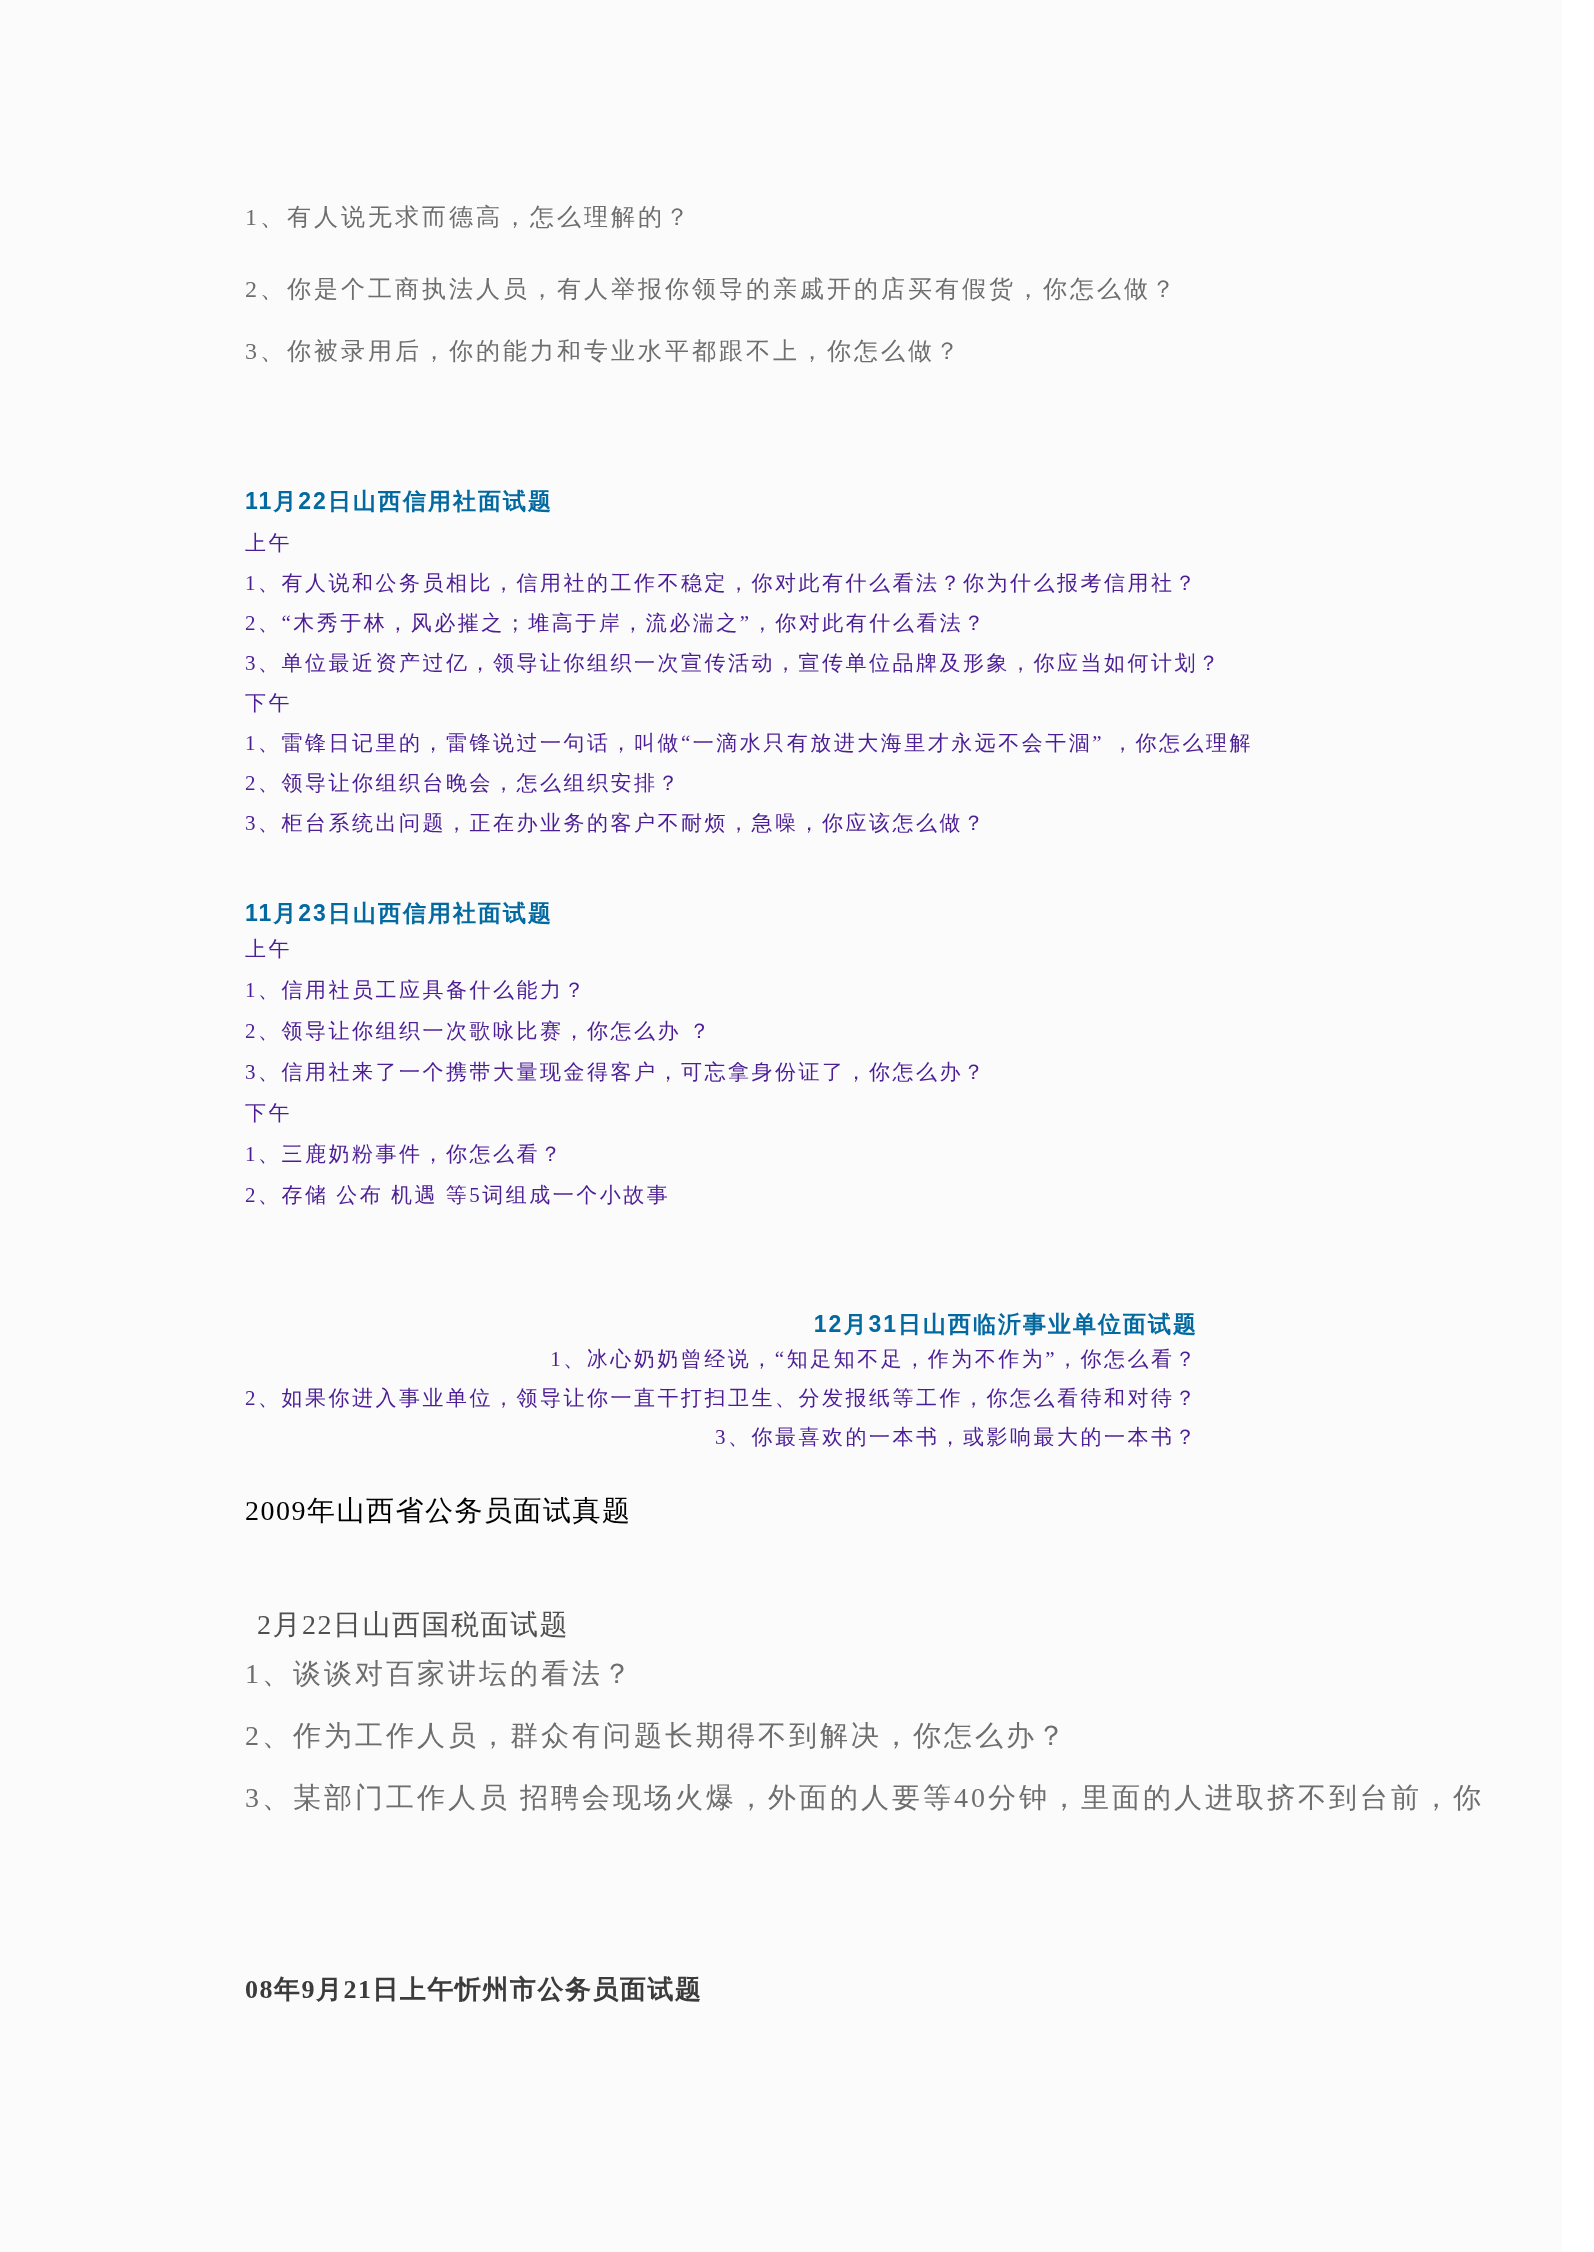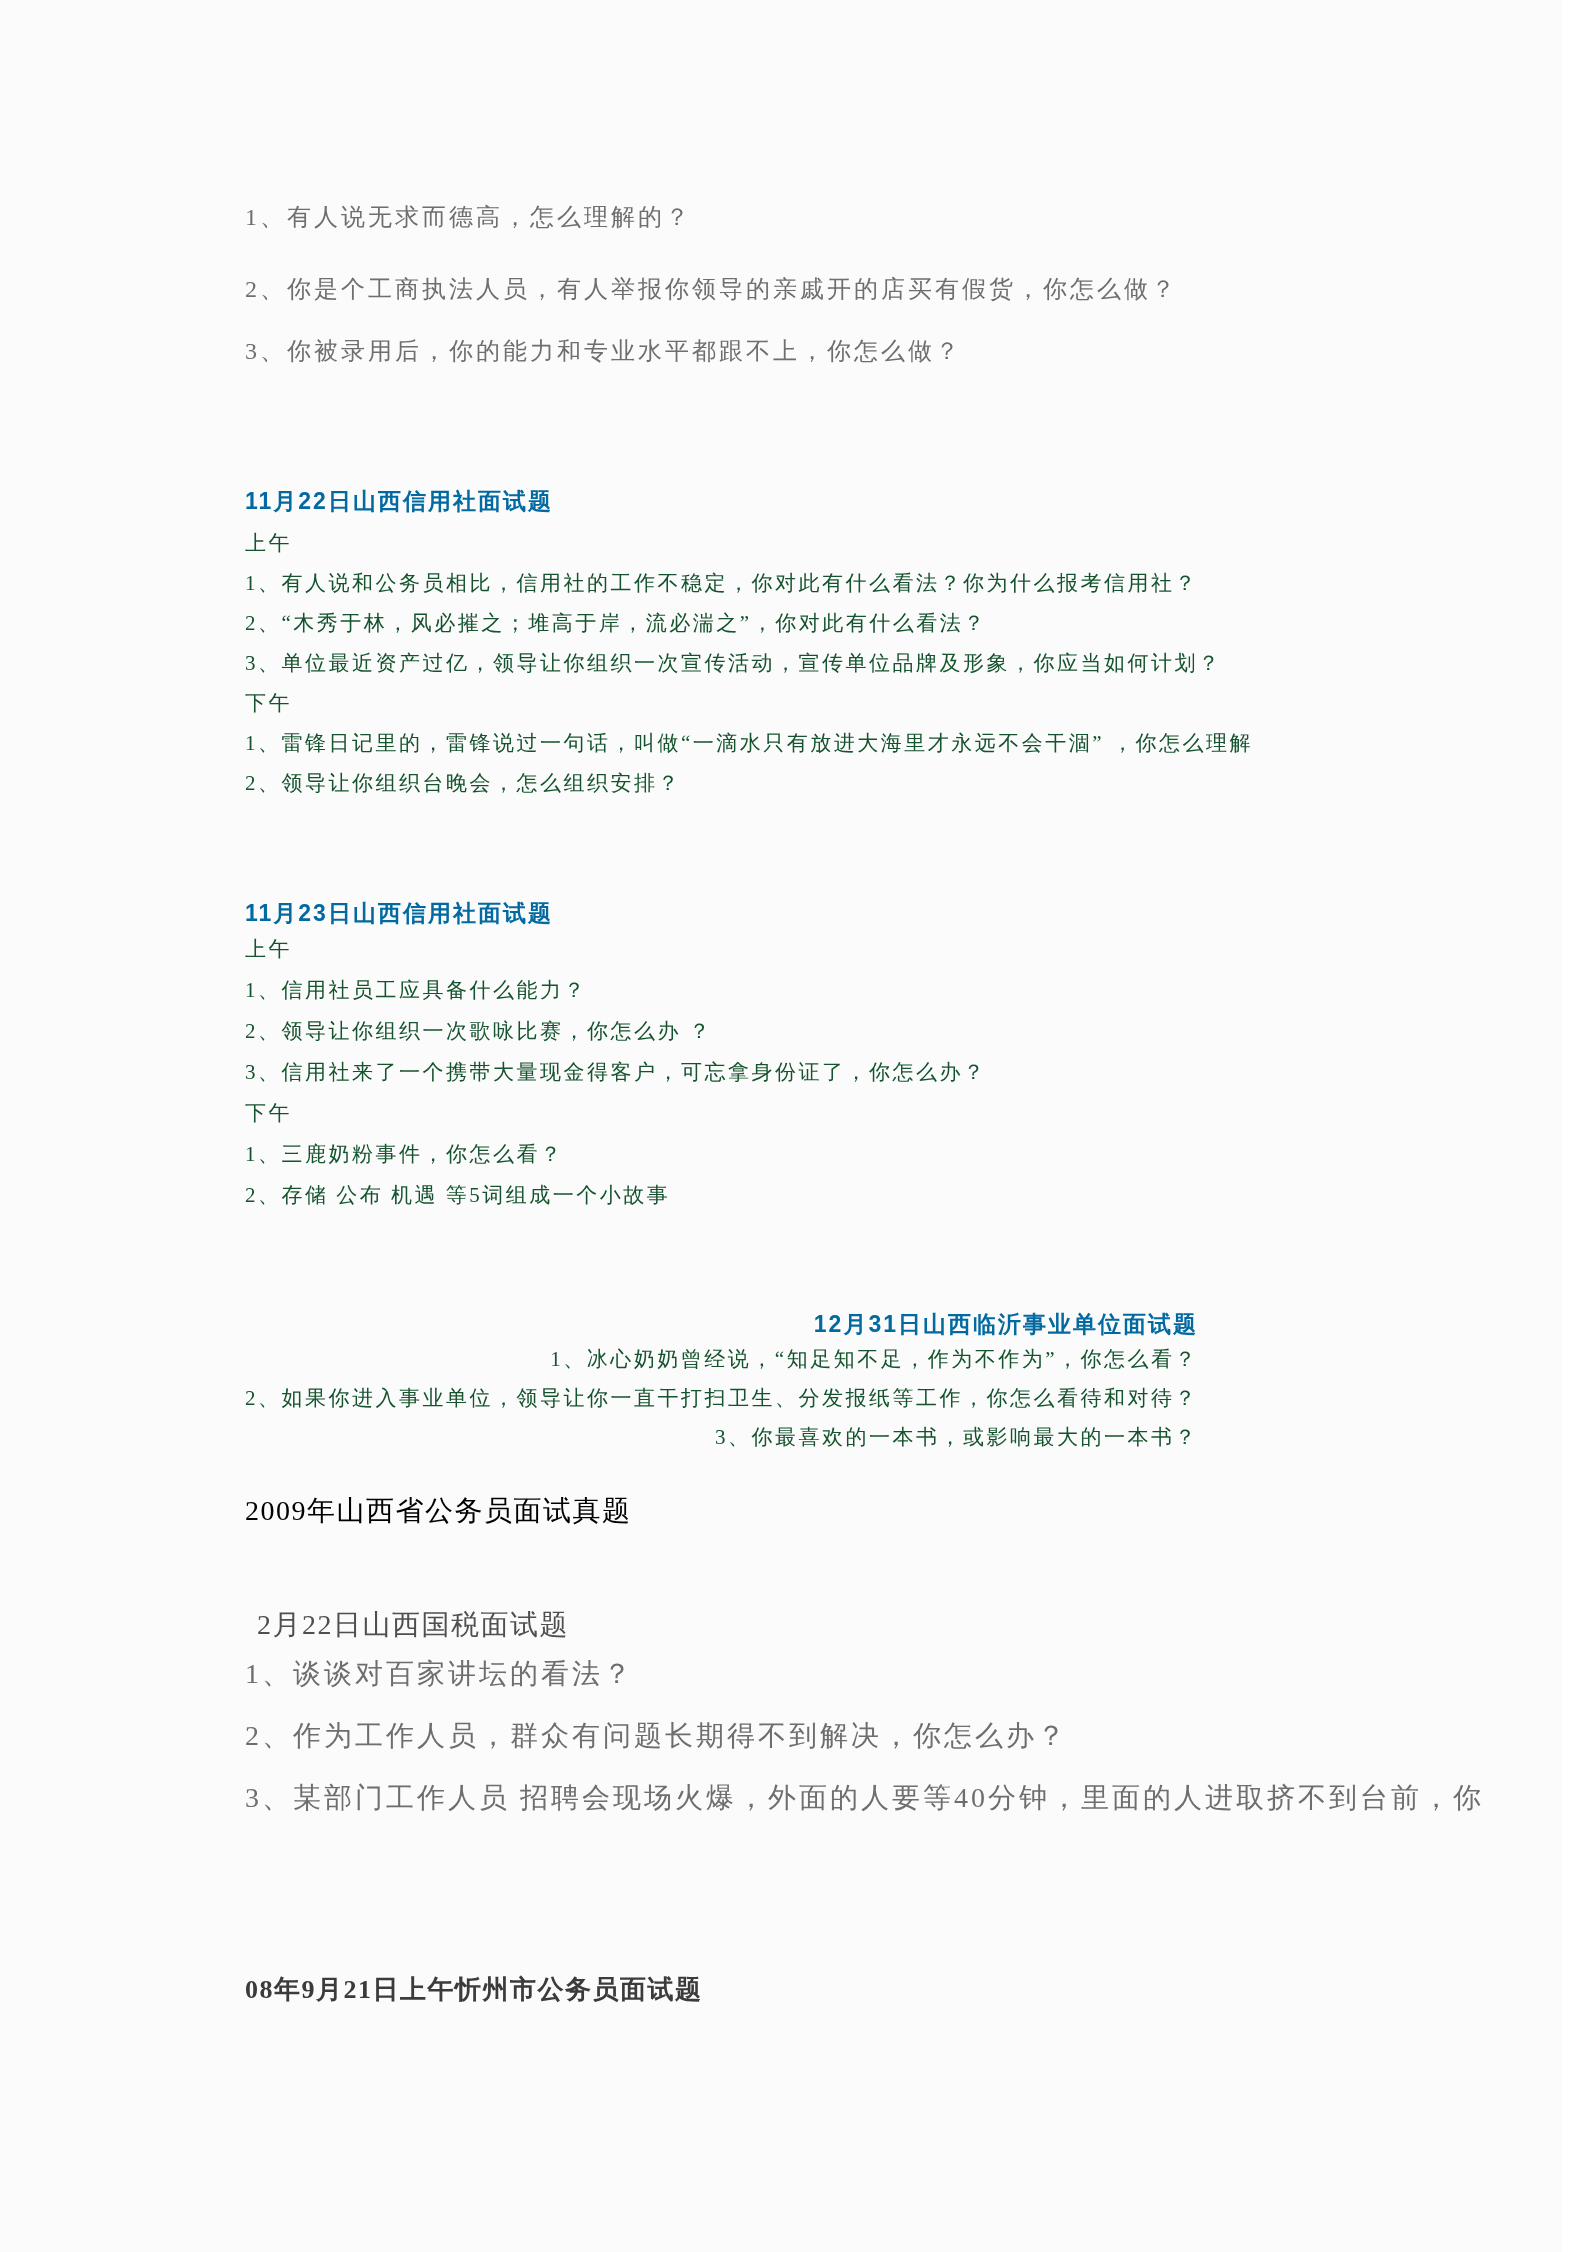--- a/index.html
+++ b/index.html
@@ -29,21 +29,21 @@
     font-size:23px;
     line-height:28px;
     font-weight:bold;
     letter-spacing:2px;
     color:#0369a1;
     font-family:"Liberation Sans","DejaVu Sans",sans-serif;
   }
   .section .ln{
     font-size:21px;
     letter-spacing:2.5px;
-    color:#14532d;
+    color:#4c1d95;
   }
   .sec-1122{top:487px;}
   .sec-1122 .ln{line-height:40px;}
   .sec-1123{top:899px;}
   .sec-1123 .ln{line-height:41px;}
   .sec-1123 h3{margin-bottom:2px;}
   .sec-1231{top:1310px;text-align:right;}
   .sec-1231 .ln{line-height:39px;}
   .sec-1231 h3{margin-bottom:2px;}
   
@@ -82,20 +82,21 @@
 
   <div class="abs section sec-1122">
     <h3>11月22日山西信用社面试题</h3>
     <div class="ln">上午</div>
     <div class="ln">1、有人说和公务员相比，信用社的工作不稳定，你对此有什么看法？你为什么报考信用社？</div>
     <div class="ln">2、“木秀于林，风必摧之；堆高于岸，流必湍之”，你对此有什么看法？</div>
     <div class="ln">3、单位最近资产过亿，领导让你组织一次宣传活动，宣传单位品牌及形象，你应当如何计划？</div>
     <div class="ln">下午</div>
     <div class="ln">1、雷锋日记里的，雷锋说过一句话，叫做“一滴水只有放进大海里才永远不会干涸” ，你怎么理解</div>
     <div class="ln">2、领导让你组织台晚会，怎么组织安排？</div>
+    <div class="ln">3、柜台系统出问题，正在办业务的客户不耐烦，急噪，你应该怎么做？</div>
   </div>
 
   <div class="abs section sec-1123">
     <h3>11月23日山西信用社面试题</h3>
     <div class="ln">上午</div>
     <div class="ln">1、信用社员工应具备什么能力？</div>
     <div class="ln">2、领导让你组织一次歌咏比赛，你怎么办 ？</div>
     <div class="ln">3、信用社来了一个携带大量现金得客户，可忘拿身份证了，你怎么办？</div>
     <div class="ln">下午</div>
     <div class="ln">1、三鹿奶粉事件，你怎么看？</div>

